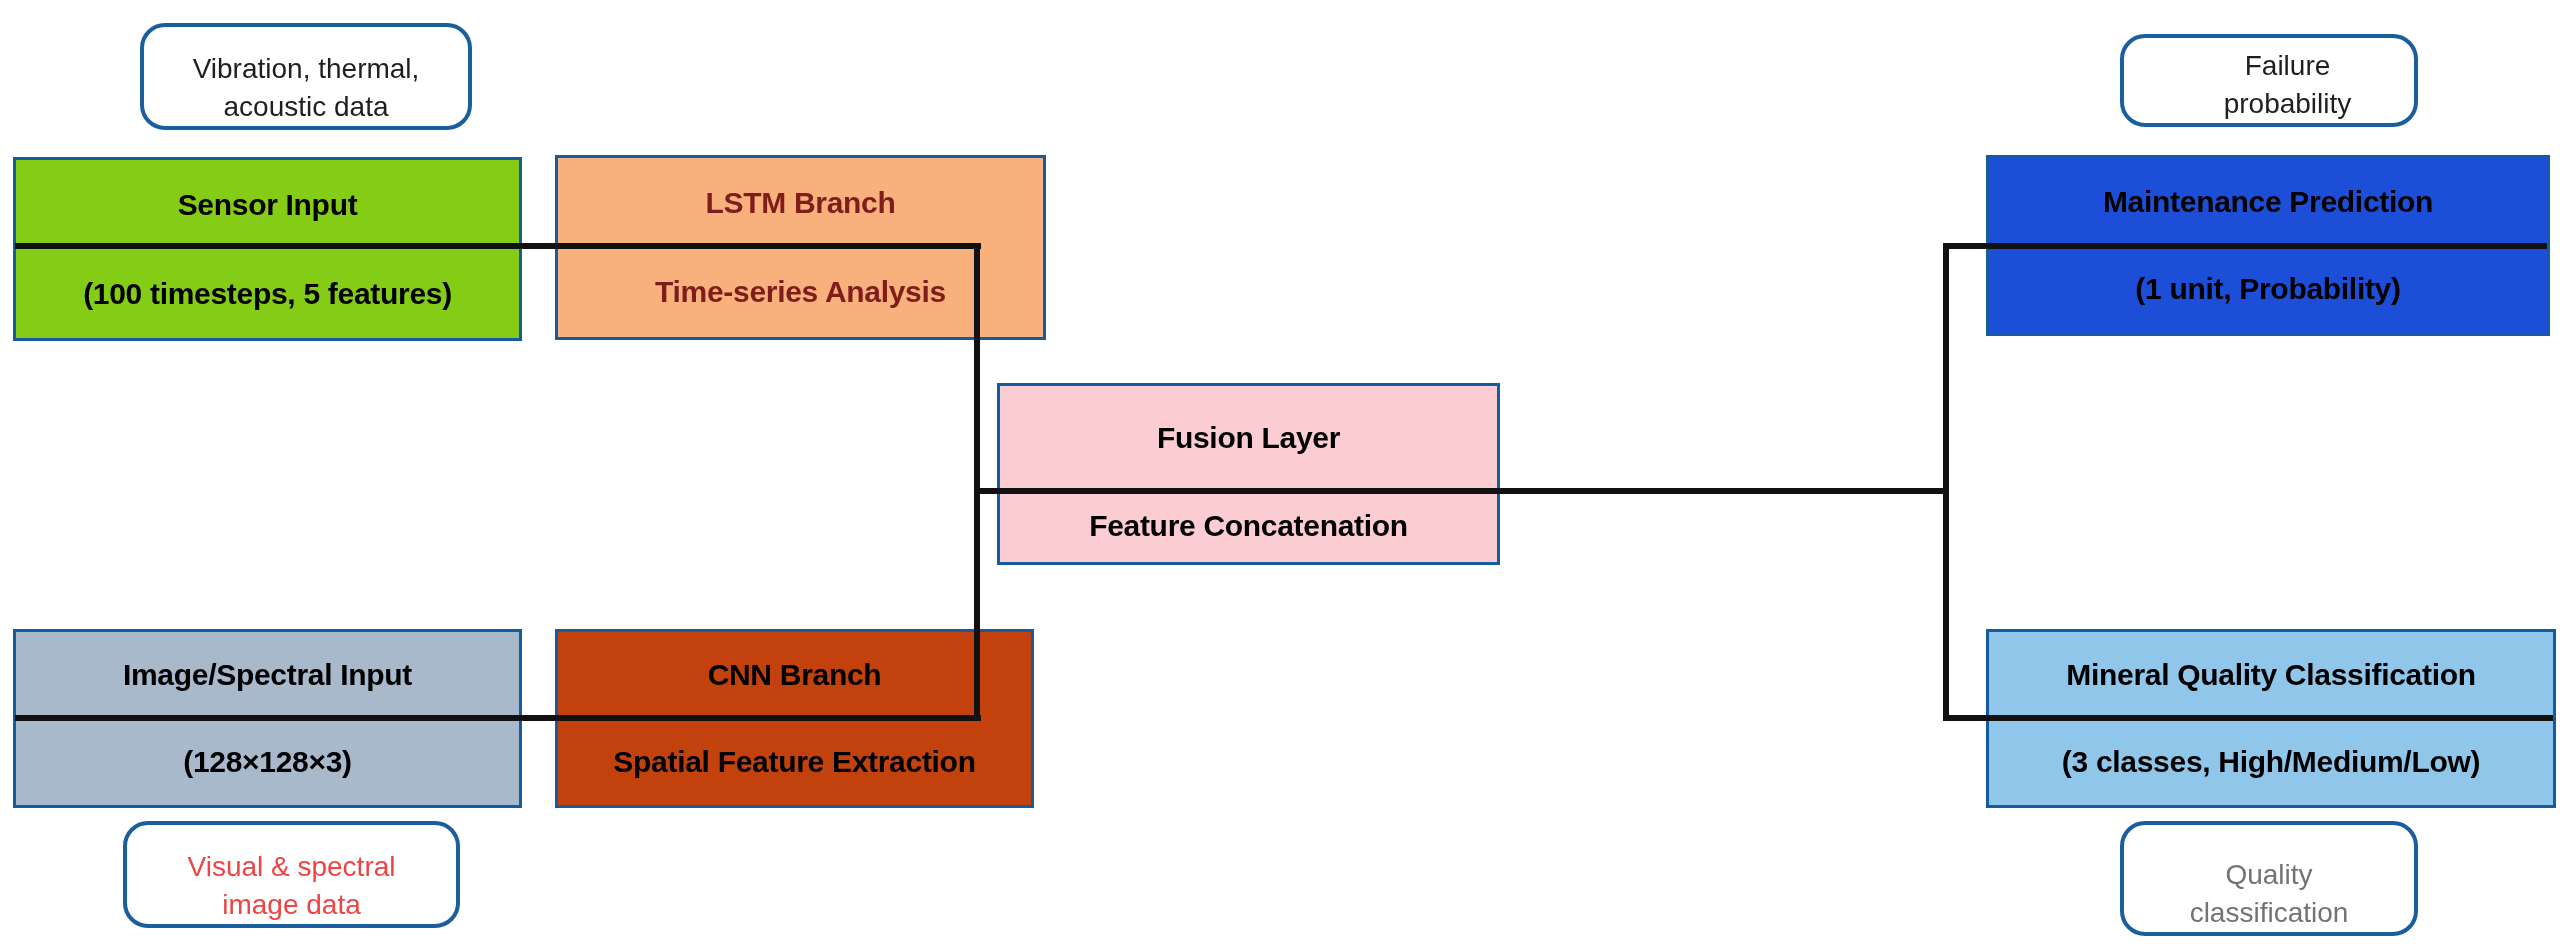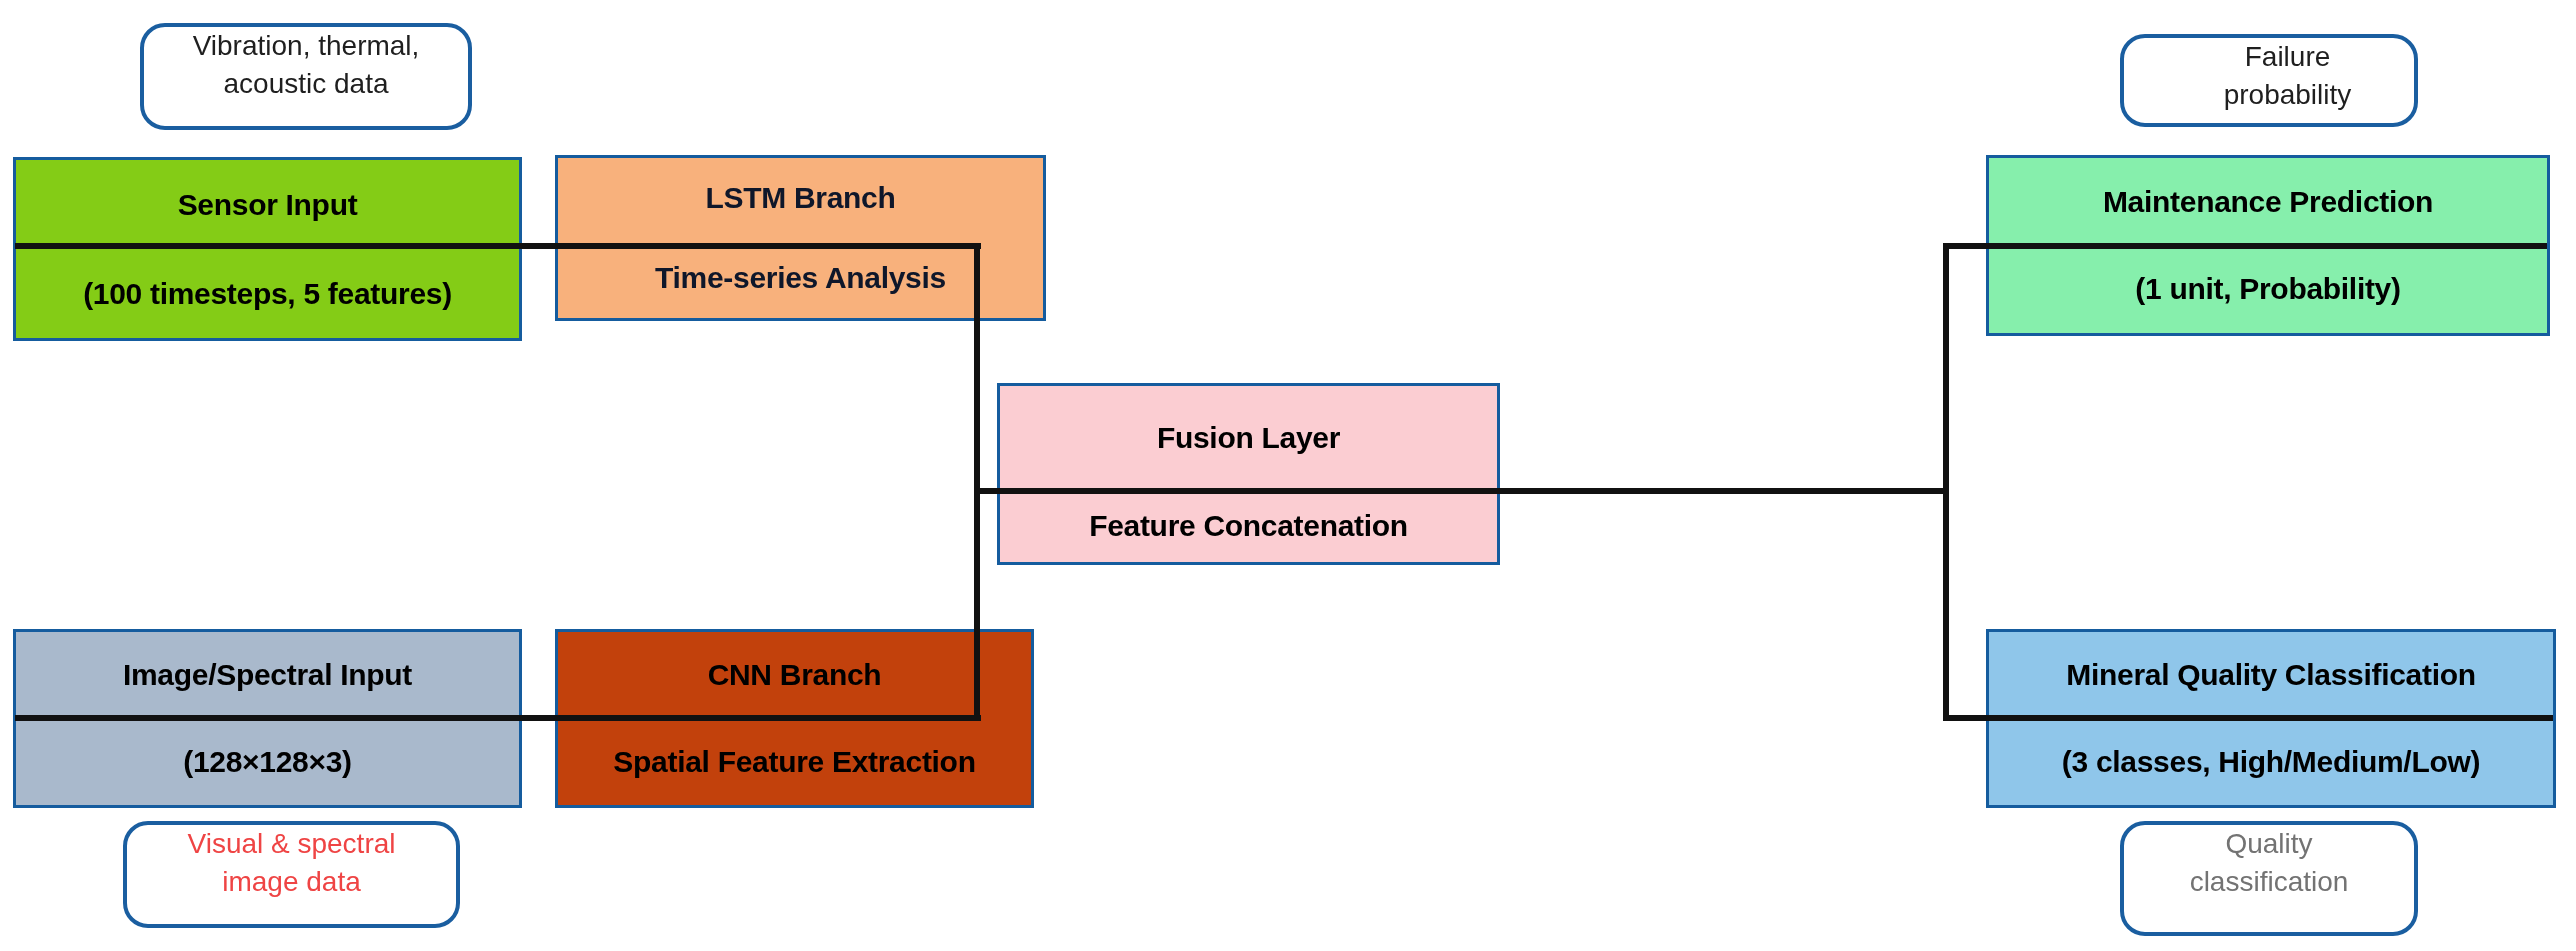--- a/index.html
+++ b/index.html
@@ -41,21 +41,21 @@
   
   .stadium{
     position:absolute;
     box-sizing:border-box;
     border:4.3px solid;
     border-radius:25px;
     background:#ffffff;
     display:flex;
     flex-direction:column;
     align-items:center;
-    justify-content:flex-start;
+    justify-content:flex-end;
     text-align:center;
     font-size:28px;
     line-height:1.35;
     z-index:3;
   }
 </style>
 </head>
 <body>
 
 <div class="canvas" style="background-color: rgb(255, 255, 255);">
@@ -66,32 +66,32 @@
   <div class="connector" style="left: 974px; top: 488px; width: 975px; height: 6.2px; background-color: rgb(17, 17, 17);"></div>
   <div class="connector" style="left: 1943px; top: 243px; width: 6.2px; height: 478px; background-color: rgb(17, 17, 17);"></div>
   <div class="connector" style="left: 1943px; top: 243px; width: 604px; height: 6.2px; background-color: rgb(17, 17, 17);"></div>
   <div class="connector" style="left: 1943px; top: 715px; width: 610px; height: 6.2px; background-color: rgb(17, 17, 17);"></div>
 
   <div class="node" style="left: 13px; top: 157px; width: 509px; height: 184px; background-color: #84cc16; border-color: rgb(21, 92, 158); color: rgb(0, 0, 0);">
     <div class="cell title">Sensor Input</div>
     <div class="cell subtitle">(100 timesteps, 5 features)</div>
   </div>
 
-  <div class="node" style="left: 555px; top: 155px; width: 491px; height: 166px; background-color: rgb(248, 177, 124); border-color: rgb(21, 92, 158); color: #0f172a;">
+  <div class="node" style="left: 555px; top: 155px; width: 491px; height: 185px; background-color: rgb(248, 177, 124); border-color: rgb(21, 92, 158); color: #7f1d1d;">
     <div class="cell title">LSTM Branch</div>
     <div class="cell subtitle">Time-series Analysis</div>
   </div>
 
   <div class="node split-low" style="left: 997px; top: 383px; width: 503px; height: 182px; background-color: rgb(251, 205, 210); border-color: rgb(21, 92, 158); color: rgb(0, 0, 0);">
     <div class="cell title">Fusion Layer</div>
     <div class="cell subtitle">Feature Concatenation</div>
   </div>
 
 
-  <div class="node" style="left: 1986px; top: 155px; width: 564px; height: 181px; background-color: #86efac; border-color: rgb(21, 92, 158); color: rgb(0, 0, 0);">
+  <div class="node" style="left: 1986px; top: 155px; width: 564px; height: 181px; background-color: #1d4ed8; border-color: rgb(21, 92, 158); color: rgb(0, 0, 0);">
     <div class="cell title">Maintenance Prediction</div>
     <div class="cell subtitle">(1 unit, Probability)</div>
   </div>
 
   <div class="node" style="left: 13px; top: 629px; width: 509px; height: 179px; background-color: rgb(169, 185, 204); border-color: rgb(21, 92, 158); color: rgb(0, 0, 0);">
     <div class="cell title">Image/Spectral Input</div>
     <div class="cell subtitle">(128×128×3)</div>
   </div>
 
   <div class="node" style="left: 555px; top: 629px; width: 479px; height: 179px; background-color: #c2410c; border-color: rgb(21, 92, 158); color: rgb(0, 0, 0);">

